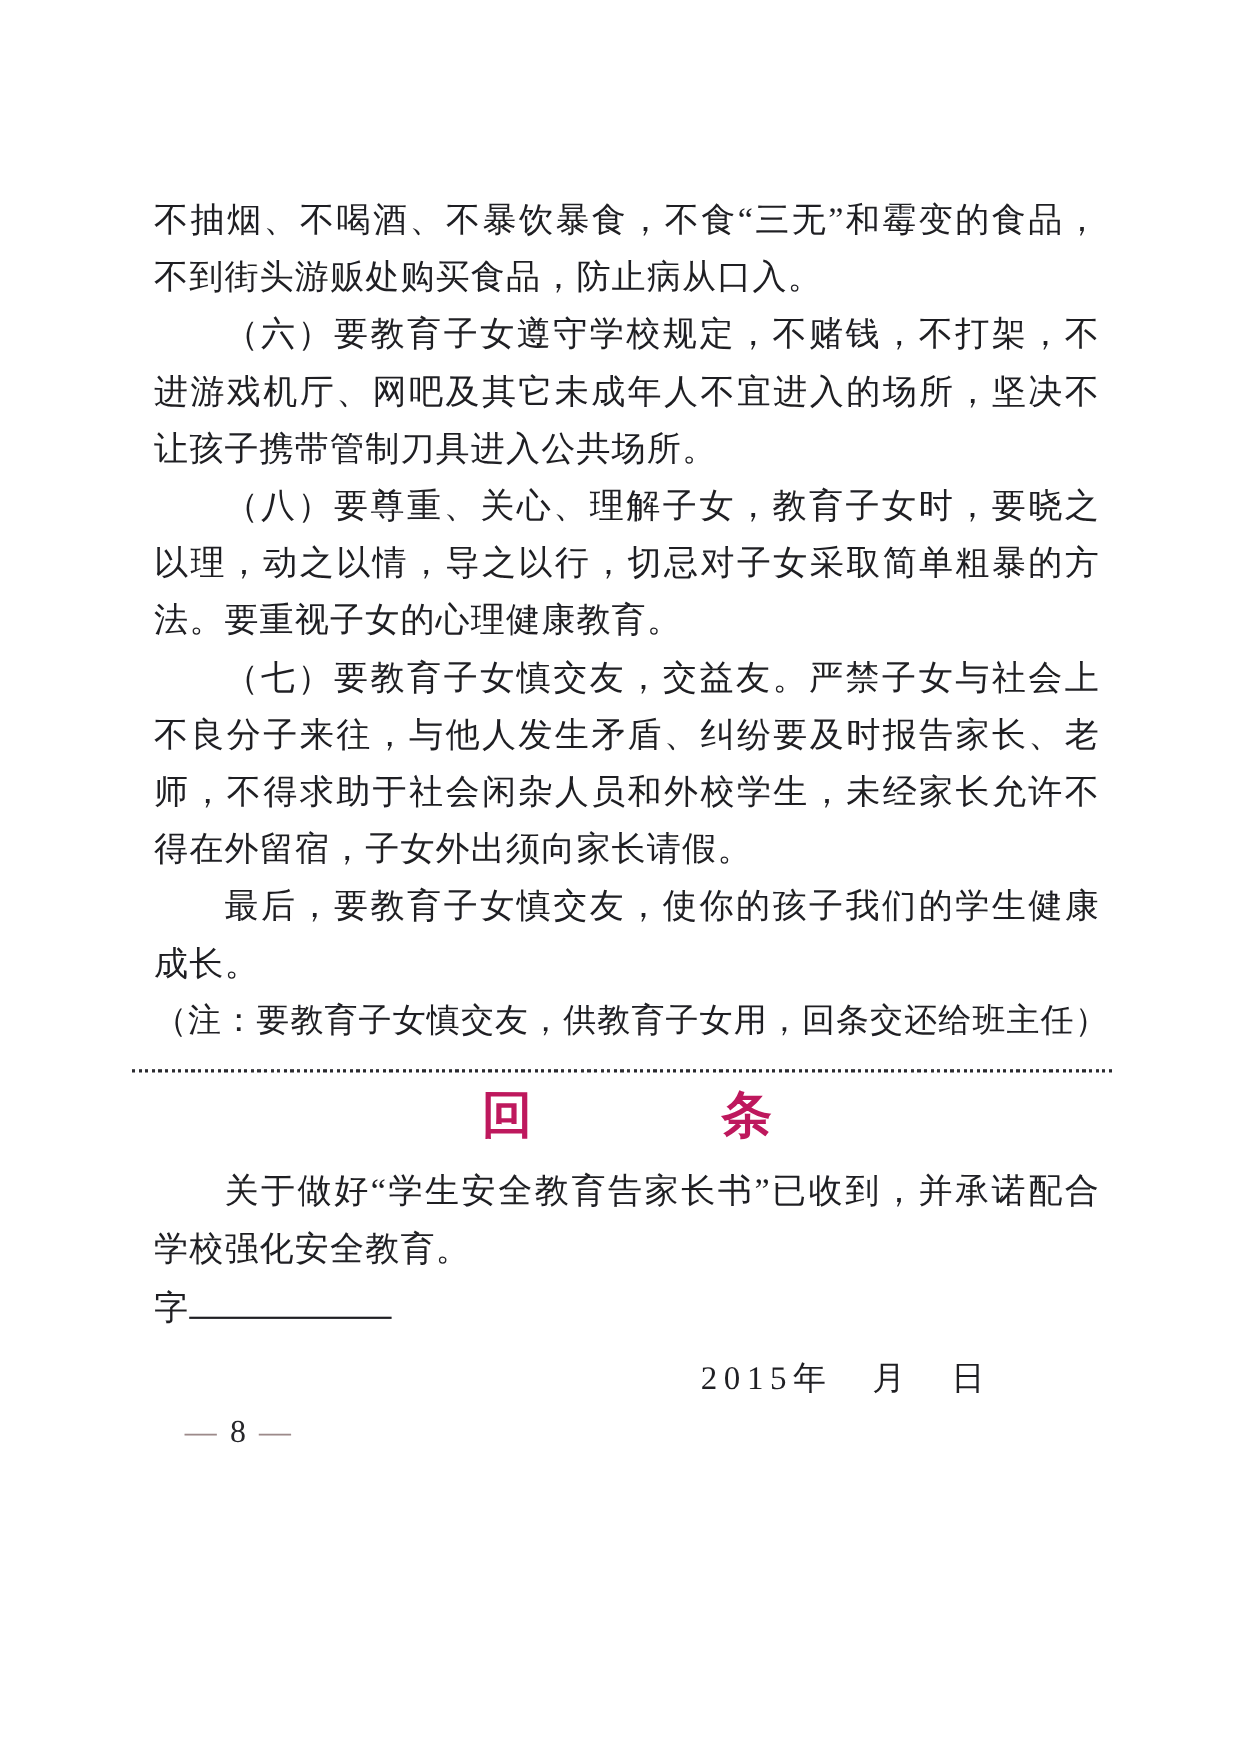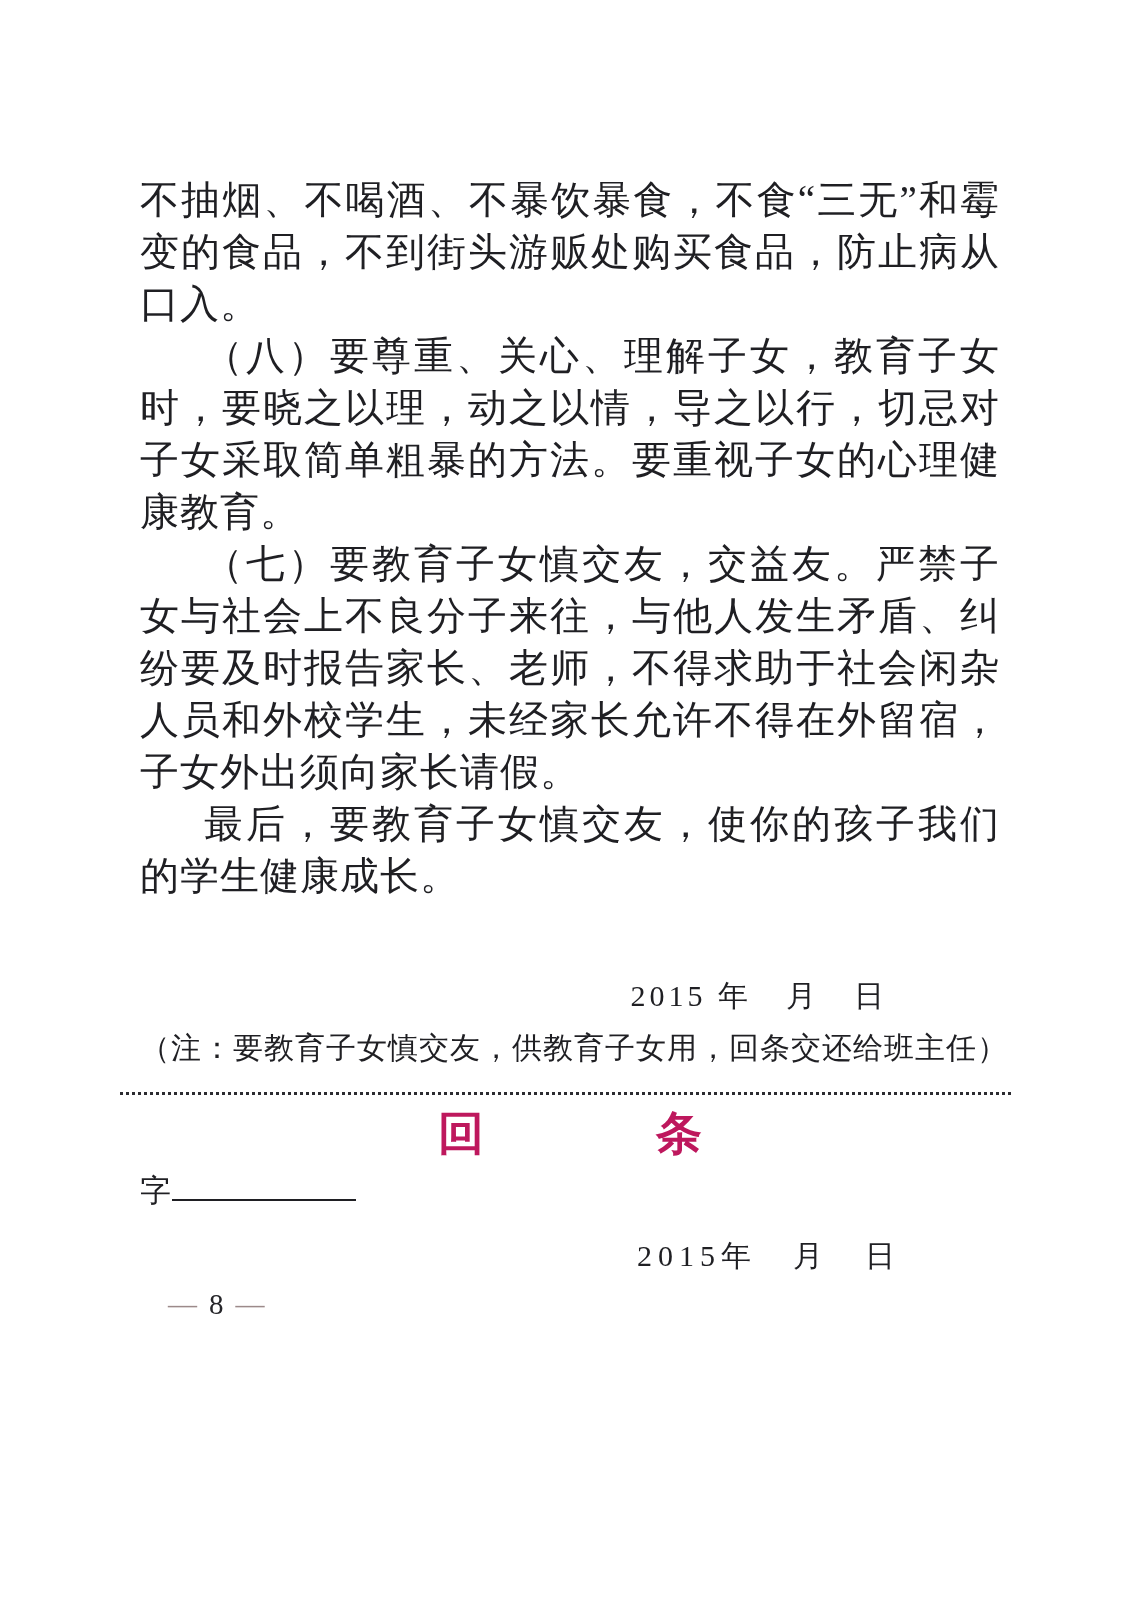--- a/index.html
+++ b/index.html
@@ -16,21 +16,21 @@
     color: #1f1f23;
     overflow: hidden;
   }
   .content {
     position: absolute;
     left: 140px;
     top: 174px;
     width: 860px;
   }
   .para {
-    font-size: 39px;
+    font-size: 31px;
     line-height: 52px;
     text-align: justify;
     letter-spacing: 1px;
   }
   .para.indent {
     text-indent: 64px;
   }
   .date-line-1 {
     margin-top: 68px;
     font-size: 30px;
@@ -116,37 +116,38 @@
   }
 </style>
 </head>
 <body>
 
 <div class="page">
   <div class="content">
 
     <div class="para">不抽烟、不喝酒、不暴饮暴食，不食“三无”和霉变的食品，不到街头游贩处购买食品，防止病从口入。</div>
 
+    <div class="para indent">（六）要教育子女遵守学校规定，不赌钱，不打架，不进游戏机厅、网吧及其它未成年人不宜进入的场所，坚决不让孩子携带管制刀具进入公共场所。</div>
 
     <div class="para indent">（八）要尊重、关心、理解子女，教育子女时，要晓之以理，动之以情，导之以行，切忌对子女采取简单粗暴的方法。要重视子女的心理健康教育。</div>
 
     <div class="para indent">（七）要教育子女慎交友，交益友。严禁子女与社会上不良分子来往，与他人发生矛盾、纠纷要及时报告家长、老师，不得求助于社会闲杂人员和外校学生，未经家长允许不得在外留宿，子女外出须向家长请假。</div>
 
     <div class="para indent">最后，要教育子女慎交友，使你的孩子我们的学生健康成长。</div>
 
-    <div class="date-line-1">2015 年　月　日</div>
 
     <div class="note-line">（注：要教育子女慎交友，供教育子女用，回条交还给班主任）</div>
 
     <div class="cut-line"></div>
 
     <div class="reply-title">
       <span>回</span><span class="title-gap"></span><span>条</span>
     </div>
 
+    <div class="para indent reply-para">关于做好“学生安全教育告家长书”已收到，并承诺配合学校强化安全教育。</div>
 
 
     <div class="sig-row-2">
       <span>字</span><span class="blank b4"></span>
     </div>
 
     <div class="date-line-2">2015年　月　日</div>
 
     <div class="page-footer">
       <span class="dash">—</span><span class="num">8</span><span class="dash">—</span>

